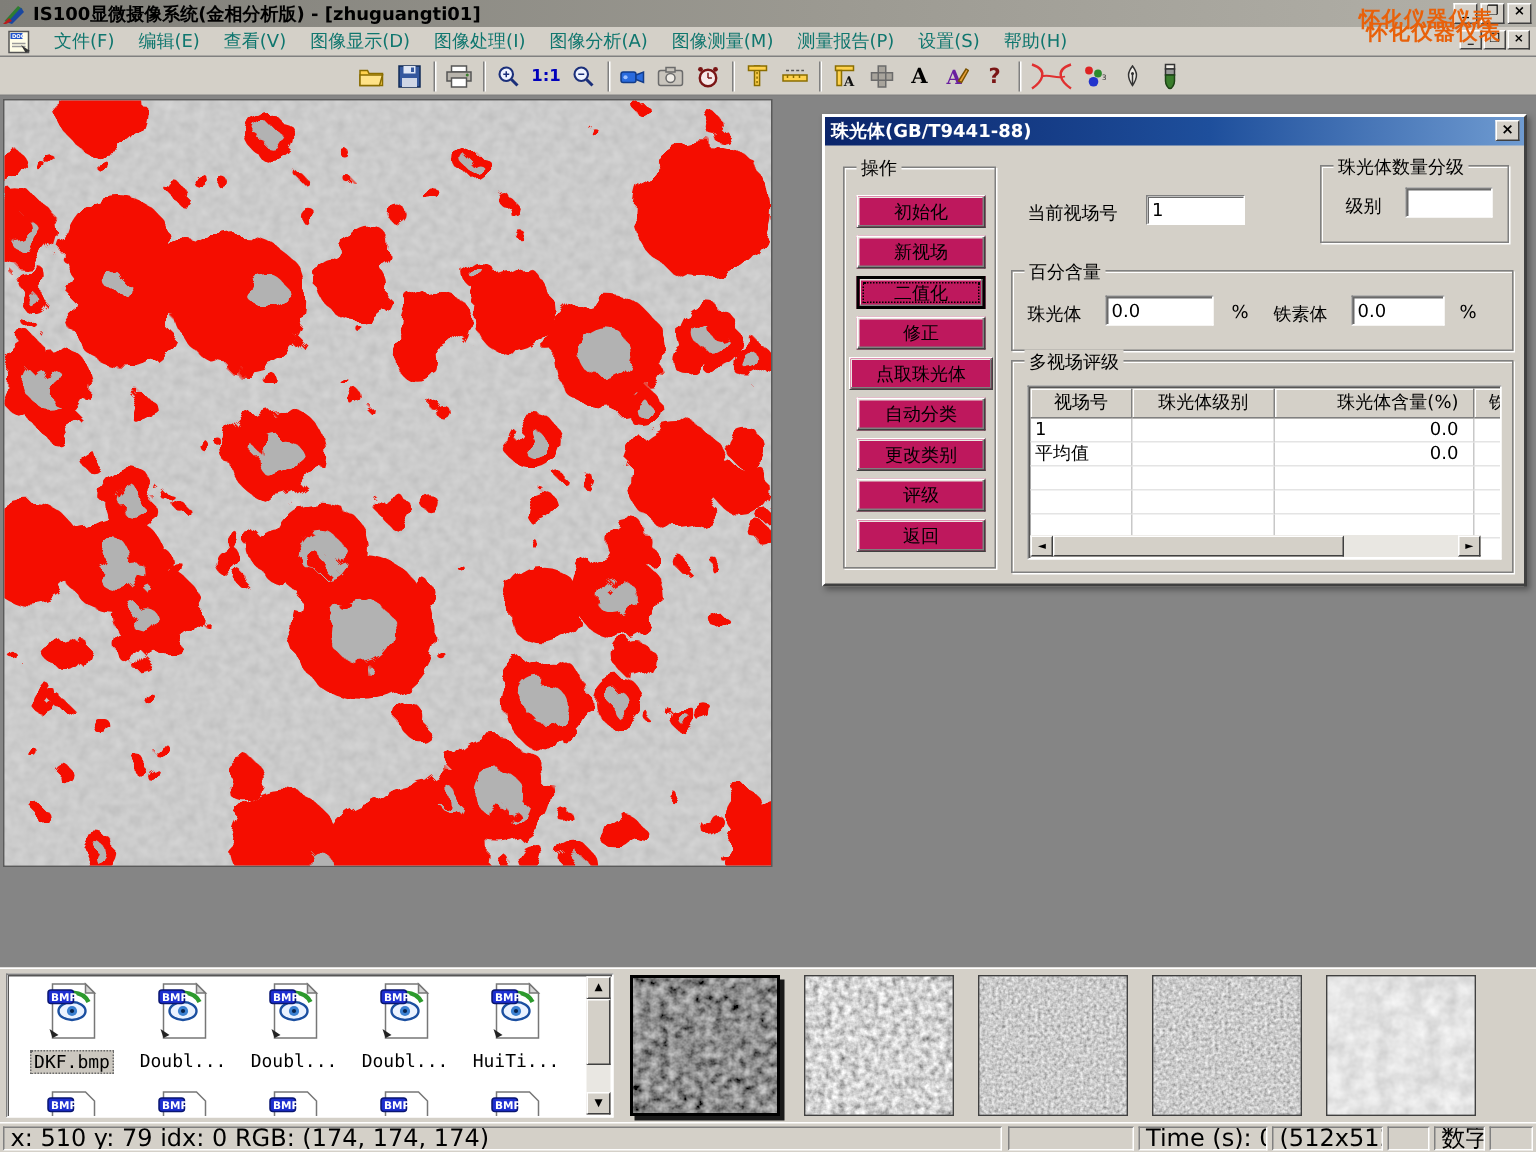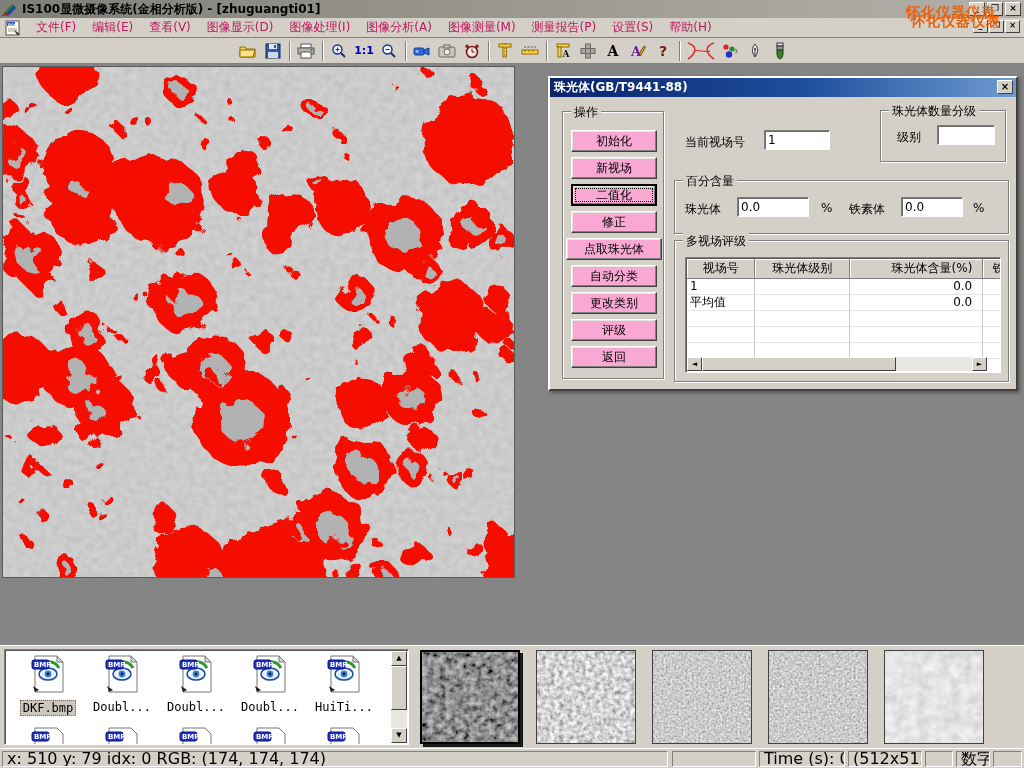--- a/index.html
+++ b/index.html
@@ -17,21 +17,21 @@
   .wbtn { width:16px; height:14px; background:#d4d0c8; border:1px solid;
     border-color:#fff #404040 #404040 #fff; font-size:9px; line-height:11px; text-align:center;
     font-weight:bold; color:#000; }
   .watermark { position:absolute; right:28px; top:4px; color:#e8610a; font-size:14px; font-weight:bold;
     text-shadow:5px 9px 0 #e8610a; z-index:50; letter-spacing:1px; pointer-events:none; }
 
   
   .menubar { position:absolute; left:0; top:18px; width:1024px; height:20px; background:#d4d0c8;
     display:flex; align-items:center; border-bottom:1px solid #808080; }
   .docicon { width:18px; height:16px; margin:0 6px 0 4px; }
-  .menu-item { padding:2px 8px; color:#be185d; white-space:nowrap; }
+  .menu-item { padding:2px 8px; color:#0f766e; white-space:nowrap; }
   .mdibtns { position:absolute; right:4px; top:2px; display:flex; gap:1px; }
   .mdibtn { width:15px; height:13px; background:#d4d0c8; border:1px solid;
     border-color:#fff #404040 #404040 #fff; font-size:8px; line-height:10px; text-align:center; font-weight:bold; }
 
   
   .toolbar { position:absolute; left:0; top:38px; width:1024px; height:26px; background:#d4d0c8;
     border-bottom:1px solid #808080; display:flex; align-items:center; padding-left:4px;justify-content:center; }
   .tbtn { width:25px; height:23px; display:flex; align-items:center; justify-content:center;
     border:1px solid transparent; }
   .tsep { width:2px; height:20px; margin:0 3px; border-left:1px solid #808080; border-right:1px solid #fff; }
@@ -45,21 +45,21 @@
   .dialog { position:absolute; left:548px; top:12px; width:470px; height:315px; background:#d4d0c8;
     border:2px solid; border-color:#fff #404040 #404040 #fff; box-shadow:2px 2px 4px rgba(0,0,0,.35); }
   .dlg-title { height:19px; background:linear-gradient(90deg,#0a246a,#1e4f9c 55%,#6f9bd1);
     color:#fff; font-weight:bold; display:flex; align-items:center; padding-left:4px; position:relative; }
   .dlg-close { position:absolute; right:3px; top:2px; width:16px; height:14px; background:#d4d0c8;
     border:1px solid; border-color:#fff #404040 #404040 #fff; color:#000; font-size:10px;
     line-height:11px; text-align:center; font-weight:bold; }
   .dlg-body { position:absolute; left:0; top:19px; right:0; bottom:0; }
   .groupbox { position:absolute; border:1px solid #808080; box-shadow:1px 1px 0 #fff, inset 1px 1px 0 #fff; }
   .grouplabel { position:absolute; top:-8px; left:8px; background:#d4d0c8; padding:0 3px; font-size:12px; }
-  .dbtn { position:absolute; left:8px; width:86px; height:22px; background:#f9a8d4; border:1px solid;
+  .dbtn { position:absolute; left:8px; width:86px; height:22px; background:#be185d; border:1px solid;
     border-color:#fff #404040 #404040 #fff; box-shadow:inset -1px -1px 0 #808080, inset 1px 1px 0 #e8e6e0;
     text-align:center; font-size:12px; line-height:20px; color:#000; }
   .dbtn.wide { left:3px; width:96px; }
   .dbtn.focused { border:2px solid #000; outline:1px dotted #000; outline-offset:-5px; line-height:18px; }
   .field { position:absolute; background:#fff; border:1px solid #808080;
     border-right-color:#fff; border-bottom-color:#fff; box-shadow:inset 1px 1px 0 #6a6a6a;
     font-size:12px; padding:2px 3px; font-family:"DejaVu Sans",sans-serif; }
   .lbl { position:absolute; white-space:nowrap; color:#000; }
 
   

